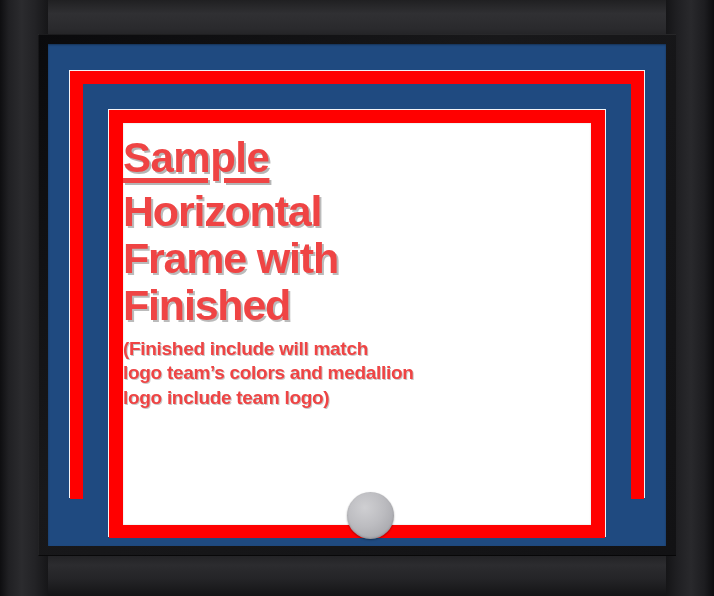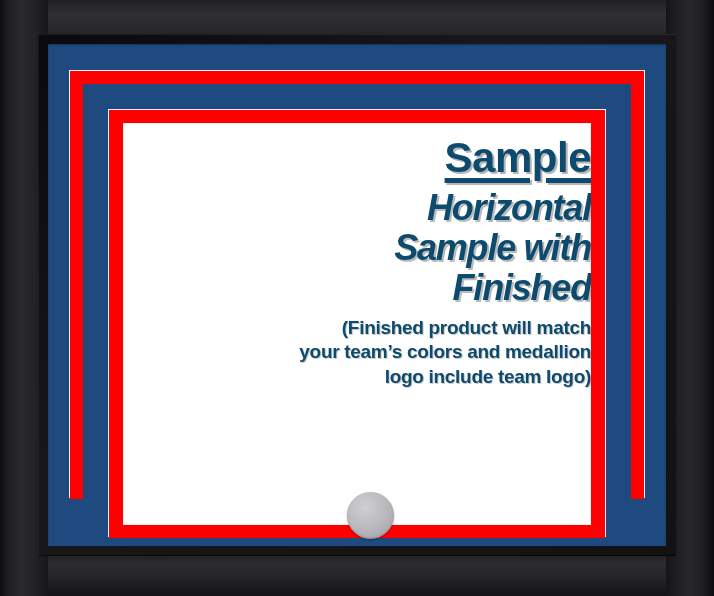--- a/index.html
+++ b/index.html
@@ -134,43 +134,42 @@
     flex-direction: column;
     align-items: center;
     justify-content: flex-start;
     padding-top: 14px;
     box-sizing: border-box;
     overflow: hidden;
   }
 
   .sample-text-block {
     width: 100%;
-    text-align: right;
-    color: #0c4a6e;
+    text-align: left;
+    color: #ef4444;
     line-height: 1.0;
   }
 
   .line-sample {
     font-size: 42px;
     font-weight: bold;
     letter-spacing: -0.5px;
     text-decoration: underline;
     text-decoration-thickness: 5px;
     text-underline-offset: 6px;
     text-shadow: 2px 2px 0 rgba(120,120,120,0.55);
     margin-bottom: 11px;
   }
   .line-big {
-    font-size: 36px;
+    font-size: 43px;
     font-weight: bold;
     letter-spacing: -1.2px;
     text-shadow: 2px 2px 0 rgba(120,120,120,0.5);
     margin-bottom: 4px;
     white-space: nowrap;
-    font-style: italic;
   }
   .note-block {
     margin-top: 10px;
     font-size: 19px;
     font-weight: bold;
     line-height: 1.28;
     letter-spacing: -0.3px;
     text-shadow: 1px 1px 0 rgba(130,130,130,0.45);
   }
   .note-line { white-space: nowrap; }
@@ -223,27 +222,27 @@
   <div class="reveal-white-2"></div>
   <div class="mat-red-inner"></div>
 
   <div class="photo-opening">
     <div class="sample-text-block">
 
       <div class="line-sample">Sample</div>
 
       <div class="line-big">Horizontal</div>
 
-      <div class="line-big">Sample with</div>
+      <div class="line-big">Frame with</div>
 
       <div class="line-big">Finished</div>
 
       <div class="note-block">
-        <div class="note-line">(Finished product will match</div>
-        <div class="note-line">your team’s colors and medallion</div>
+        <div class="note-line">(Finished include will match</div>
+        <div class="note-line">logo team’s colors and medallion</div>
         <div class="note-line">logo include team logo)</div>
       </div>
 
     </div>
   </div>
 
   <div class="medallion">
     <span class="sr-only">medallion-disc</span>
   </div>
 

